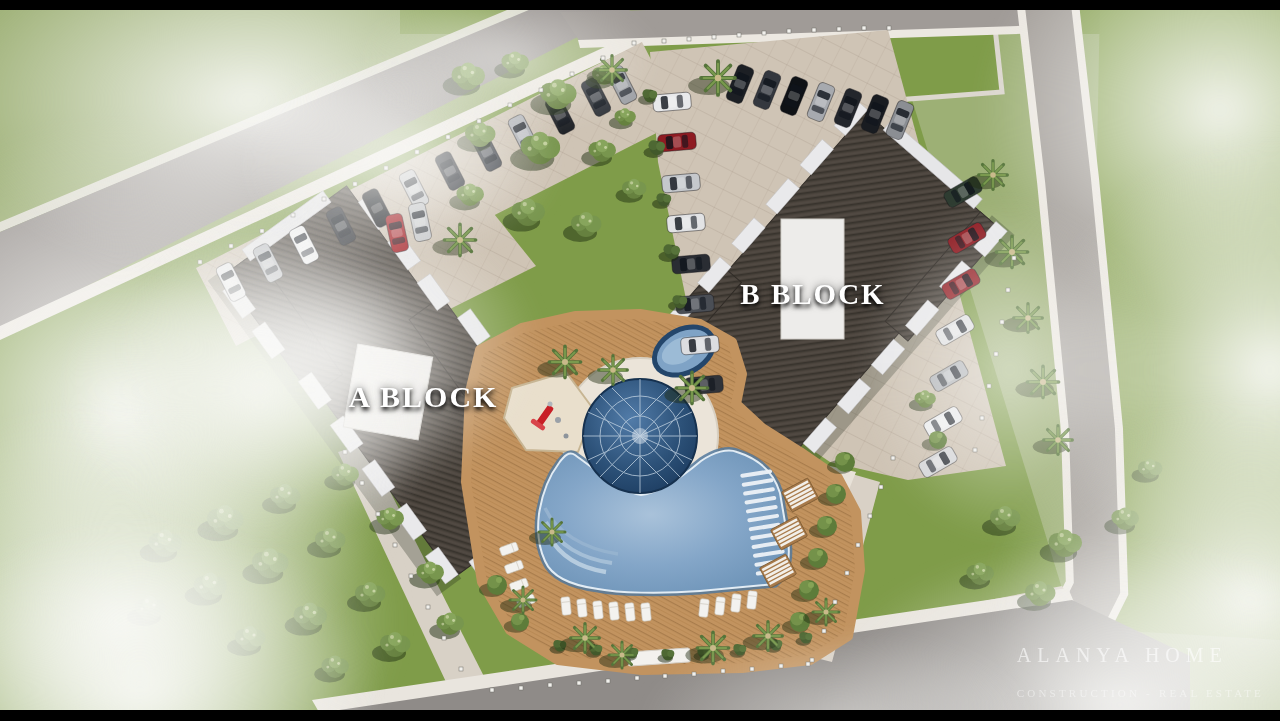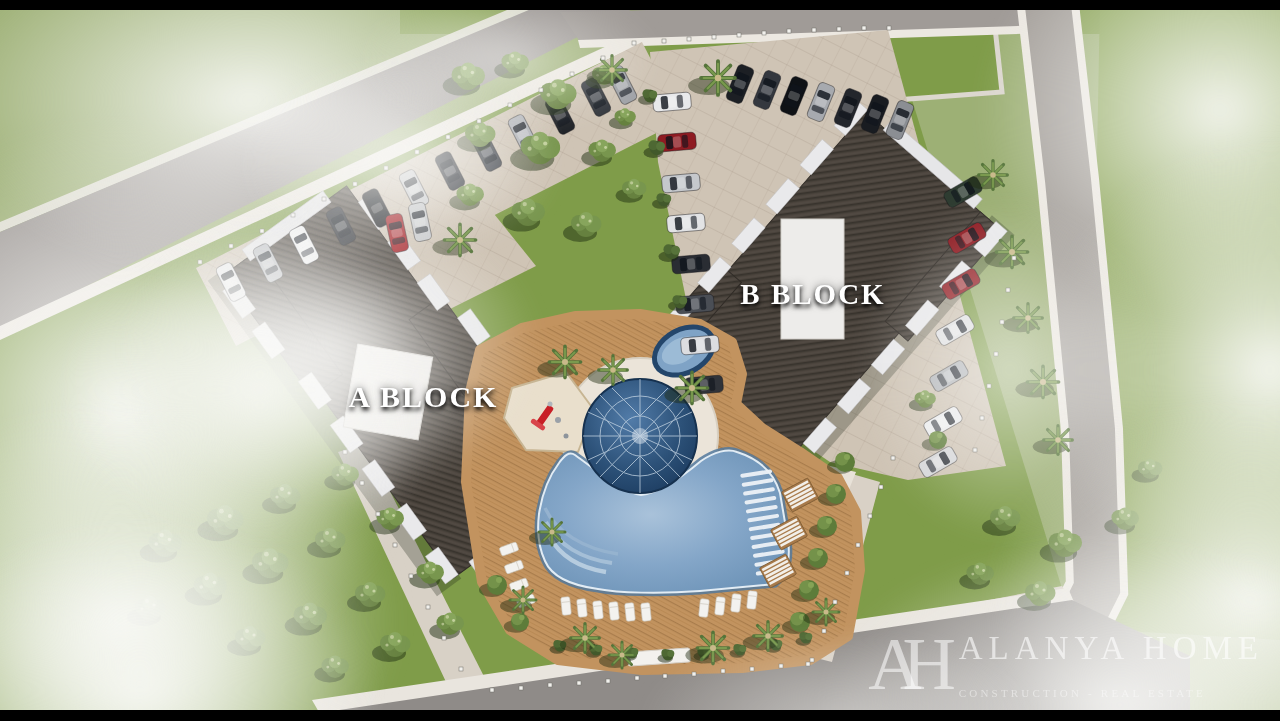--- a/index.html
+++ b/index.html
@@ -7,21 +7,21 @@
   .stage svg.scene{position:absolute;left:0;top:0;width:1280px;height:721px;display:block;}
   .fog{position:absolute;border-radius:50%;filter:blur(12px);pointer-events:none;}
   .letterbox{position:absolute;left:0;width:1280px;background:#000;}
   .letterbox.top{top:0;height:10px;}
   .letterbox.bottom{bottom:0;height:11px;}
   .block-label{position:absolute;color:#fff;font-weight:bold;font-size:30px;letter-spacing:2px;text-align:center;
     text-shadow:0 3px 4px rgba(0,0,0,.9),0 0 9px rgba(0,0,0,.5);white-space:nowrap;}
   .logo{position:absolute;right:16px;bottom:22px;display:flex;align-items:center;color:rgba(255,255,255,.55);}
   .logo-mono{font-size:74px;line-height:.85;letter-spacing:-0.26em;padding-right:22px;font-weight:400;}
   .logo-text{display:flex;flex-direction:column;}
-  .logo-title{font-size:33px;letter-spacing:6px;white-space:nowrap;color:rgba(255,255,255,.6);text-align:center;}
+  .logo-title{font-size:20px;letter-spacing:6px;white-space:nowrap;color:rgba(255,255,255,.6);}
   .logo-sub{font-size:11px;letter-spacing:3.2px;margin-top:20px;white-space:nowrap;color:rgba(255,255,255,.45);}
 </style>
 </head>
 <body>
 
 <div class="stage">
 
 <svg class="scene" viewBox="0 0 1280 721">
 <defs>
   <pattern id="roofA" width="6" height="6" patternUnits="userSpaceOnUse" patternTransform="rotate(-36)">
@@ -498,21 +498,20 @@
   <div class="fog" style="left:640px;top:630px;width:400px;height:190px;background:radial-gradient(closest-side,rgba(250,250,248,.5),rgba(250,250,248,0));"></div>
   <div class="fog" style="left:860px;top:200px;width:300px;height:340px;background:radial-gradient(closest-side,rgba(250,250,248,.6),rgba(250,250,248,0));"></div>
   <div class="fog" style="left:-100px;top:520px;width:480px;height:340px;background:radial-gradient(closest-side,rgba(250,250,248,.9),rgba(250,250,248,0));"></div>
   <div class="fog" style="left:60px;top:240px;width:400px;height:300px;background:radial-gradient(closest-side,rgba(250,250,248,.85),rgba(250,250,248,0));"></div>
 </div>
 
 <div class="block-label" style="left:738px;top:278px;width:150px;font-size:29px;">B BLOCK</div>
 <div class="block-label" style="left:346px;top:380px;width:155px;">A BLOCK</div>
 
 <div class="logo">
-  <div class="logo-mono">AH</div>
   <div class="logo-text">
     <div class="logo-title">ALANYA HOME</div>
     <div class="logo-sub">CONSTRUCTION - REAL ESTATE</div>
   </div>
 </div>
 
 <div class="letterbox top"></div>
 <div class="letterbox bottom"></div>
 
 </div>

